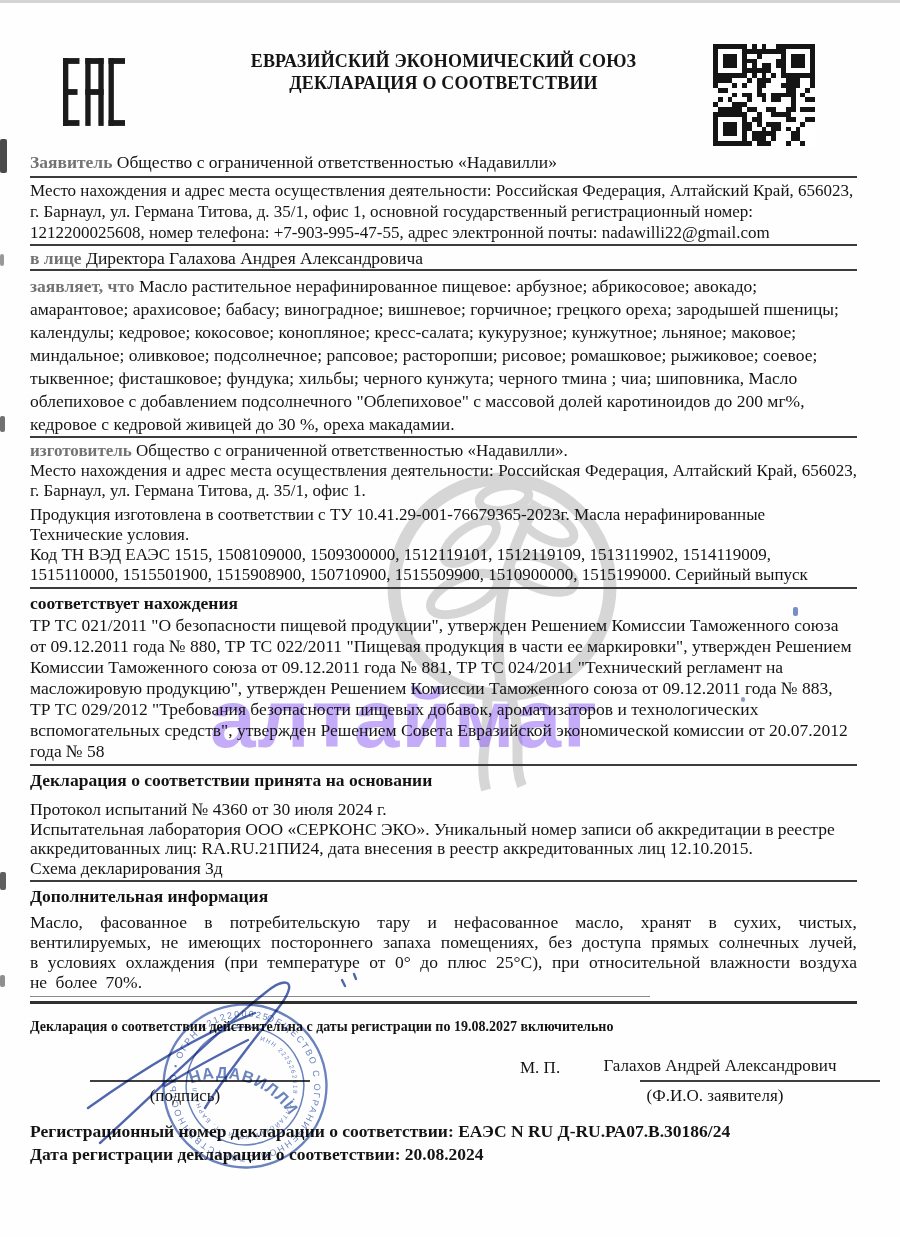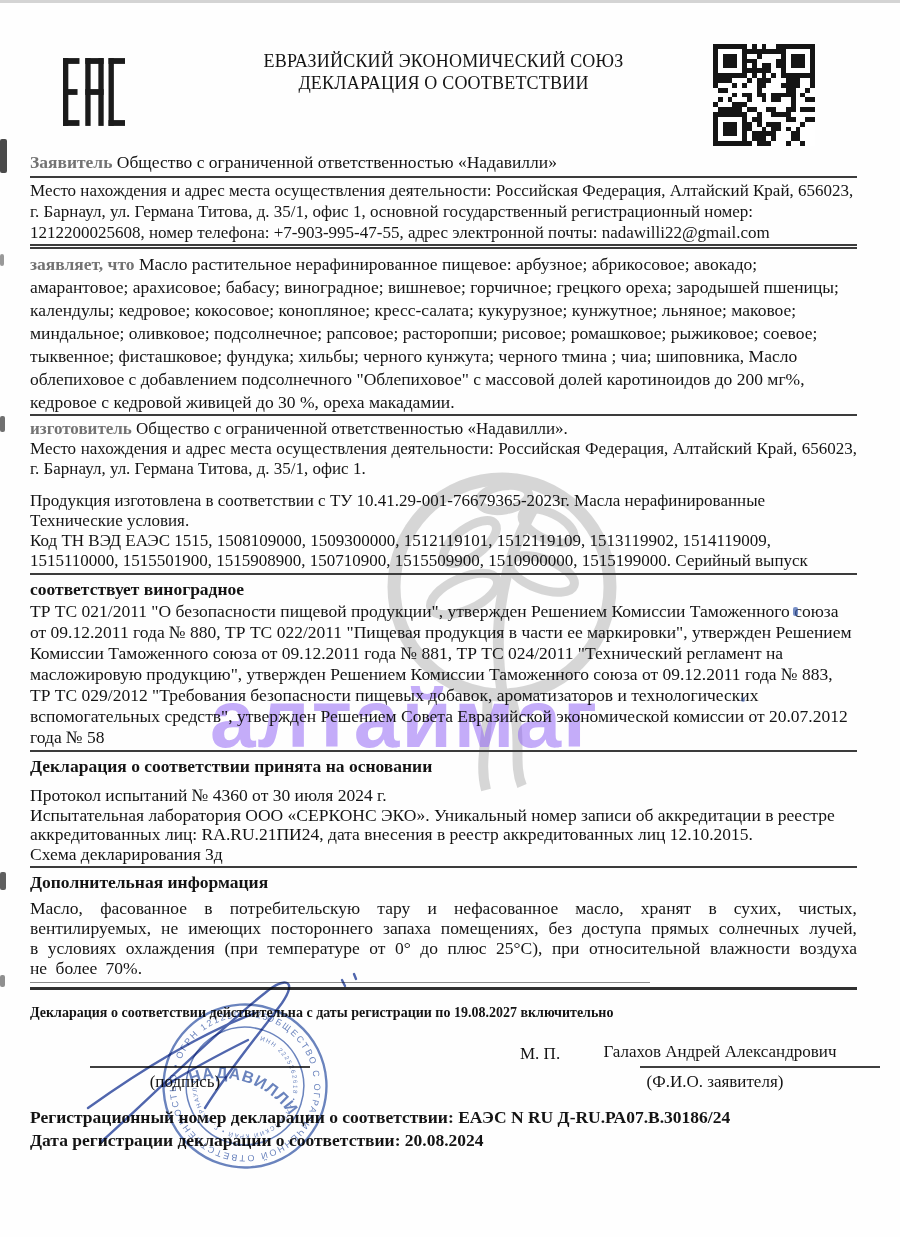--- a/index.html
+++ b/index.html
@@ -2,21 +2,21 @@
 <html><head>
 <meta charset="utf-8">
 <style>
   html,body{margin:0;padding:0;background:#e8e8e8;}
   .page{position:relative;width:900px;height:1237px;margin:0 auto;background:#fefefe;
         font-family:"Liberation Serif","DejaVu Serif",serif;color:#141414;overflow:hidden;}
   .content{position:relative;z-index:2;padding:44px 43px 0 30px;}
   p{margin:0;}
   b{color:#737373;}
   .hdr{position:relative;height:84px;}
-  .titles{width:100%;text-align:center;font-weight:normal;font-size:18px;line-height:22px;
+  .titles{width:100%;text-align:center;font-weight:bold;font-size:18px;line-height:22px;
           letter-spacing:.2px;padding-top:6px;}
   .eac{position:absolute;left:33px;top:14px;}
   .qr{position:absolute;left:683px;top:0px;background:#fff;}
   .applicant{margin-top:23px;font-size:17.5px;line-height:23px;}
   .sep{height:2px;background:#3c3c3c;margin-top:2px;}
   .address{margin-top:2px;font-size:17px;line-height:21px;}
   .inperson{margin-top:2px;font-size:17.5px;line-height:20px;}
   .declares{margin-top:4px;font-size:17.5px;line-height:23px;}
   .manu{margin-top:3px;font-size:17px;line-height:20px;}
   .just{text-align:justify;}
@@ -346,34 +346,35 @@
           <rect x="18" y="20" width="1" height="1"></rect>
         </svg>
     </div>
 
     <p class="applicant"><b>Заявитель</b> <span>Общество с ограниченной ответственностью «Надавилли»</span></p>
     <div class="sep"></div>
 
     <p class="address">Место нахождения и адрес места осуществления деятельности: Российская Федерация, Алтайский Край, 656023, г. Барнаул, ул. Германа Титова, д. 35/1, офис 1, основной государственный регистрационный номер: 1212200025608, номер телефона: +7-903-995-47-55, адрес электронной почты: nadawilli22@gmail.com</p>
     <div class="sep" style="margin-top:1px;"></div>
 
+    <p class="inperson"><b>в лице</b> <span>Директора Галахова Андрея Александровича</span></p>
     <div class="sep" style="margin-top:1px;"></div>
 
     <p class="declares"><b>заявляет, что</b> <span>Масло растительное нерафинированное пищевое: арбузное; абрикосовое; авокадо; амарантовое; арахисовое; бабасу; виноградное; вишневое; горчичное; грецкого ореха; зародышей пшеницы; календулы; кедровое; кокосовое; конопляное; кресс-салата; кукурузное; кунжутное; льняное; маковое; миндальное; оливковое; подсолнечное; рапсовое; расторопши; рисовое; ромашковое; рыжиковое; соевое; тыквенное; фисташковое; фундука; хильбы; черного кунжута; черного тмина ; чиа; шиповника, Масло облепиховое с добавлением подсолнечного "Облепиховое" с массовой долей каротиноидов до 200 мг%,  кедровое с кедровой живицей до 30 %,  ореха макадамии.</span></p>
     <div class="sep" style="margin-top:0;"></div>
 
     <div>
       <p class="manu"><b>изготовитель</b> <span>Общество с ограниченной ответственностью «Надавилли».</span></p>
       <p class="manu just" style="margin-top:0;">Место нахождения и адрес места осуществления деятельности: Российская Федерация, Алтайский Край, 656023, г. Барнаул, ул. Германа Титова, д. 35/1, офис 1.</p>
-      <p class="manu" style="margin-top:12px;">Продукция изготовлена в соответствии с ТУ 10.41.29-001-76679365-2023г. Масла нерафинированные Технические условия.</p>
+      <p class="manu" style="margin-top:4px;">Продукция изготовлена в соответствии с ТУ 10.41.29-001-76679365-2023г. Масла нерафинированные Технические условия.</p>
       <p class="manu" style="margin-top:0;">Код ТН ВЭД ЕАЭС 1515, 1508109000, 1509300000, 1512119101, 1512119109, 1513119902, 1514119009, 1515110000, 1515501900, 1515908900, 150710900, 1515509900, 1510900000, 1515199000. Серийный выпуск</p>
     </div>
     <div class="sep"></div>
 
-    <p class="h">соответствует виноградное</p>
+    <p class="h">соответствует нахождения</p>
     <p class="complies">ТР ТС 021/2011 "О безопасности пищевой продукции", утвержден Решением Комиссии Таможенного союза от 09.12.2011 года № 880, ТР ТС 022/2011 "Пищевая продукция в части ее маркировки", утвержден Решением Комиссии Таможенного союза от 09.12.2011 года № 881, ТР ТС 024/2011 "Технический регламент на масложировую продукцию", утвержден Решением Комиссии Таможенного союза от 09.12.2011 года № 883, ТР ТС 029/2012 "Требования безопасности пищевых добавок,  ароматизаторов и технологических вспомогательных средств", утвержден Решением Совета Евразийской экономической комиссии от 20.07.2012 года № 58</p>
     <div class="sep"></div>
 
     <p class="h">Декларация о соответствии принята на основании</p>
     <p class="basis basis1">Протокол испытаний № 4360 от 30 июля 2024 г.</p>
     <p class="basis">Испытательная лаборатория ООО «СЕРКОНС ЭКО». Уникальный номер записи об аккредитации в реестре аккредитованных лиц: RA.RU.21ПИ24, дата внесения в реестр аккредитованных лиц 12.10.2015.</p>
     <p class="basis">Схема декларирования 3д</p>
     <div class="sep"></div>
 
     <p class="h">Дополнительная информация</p>

